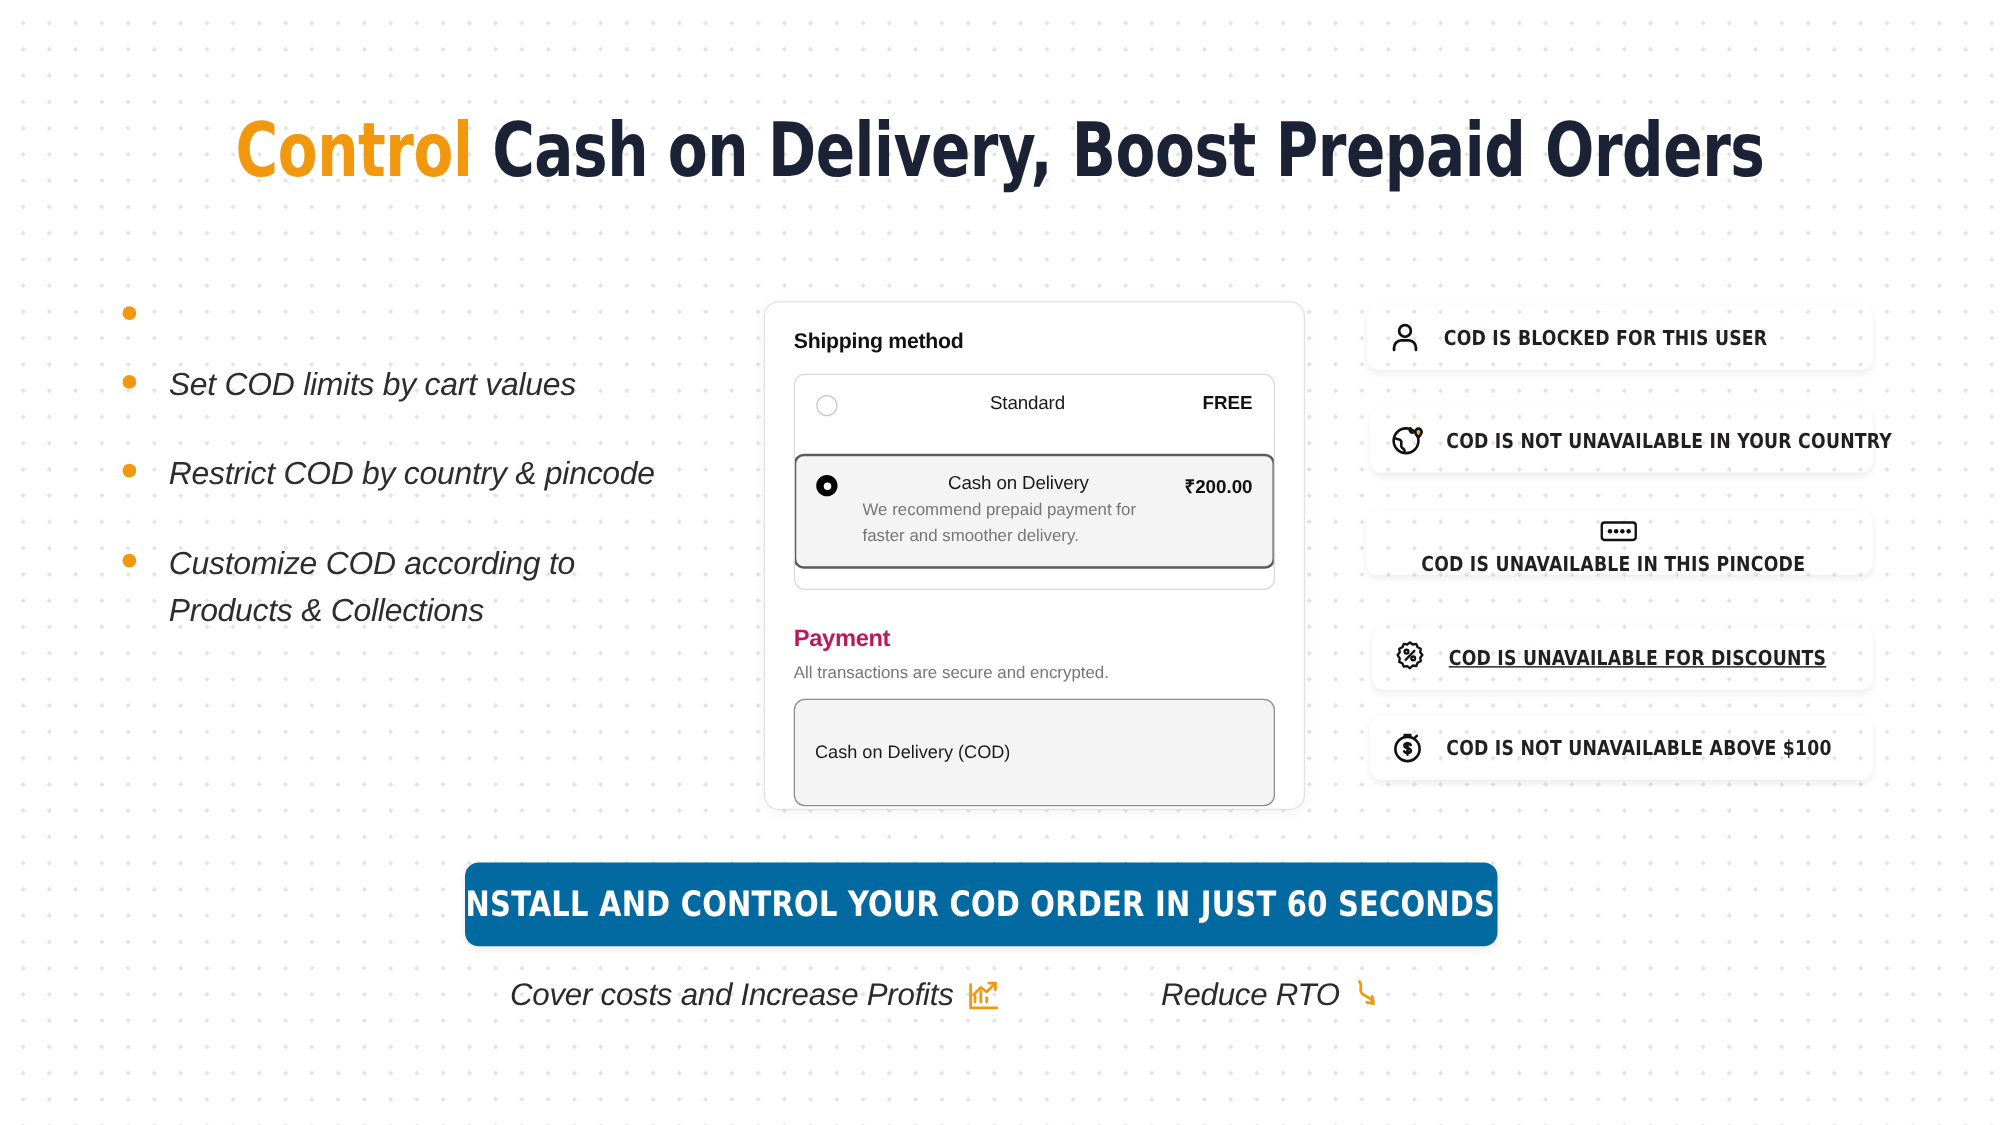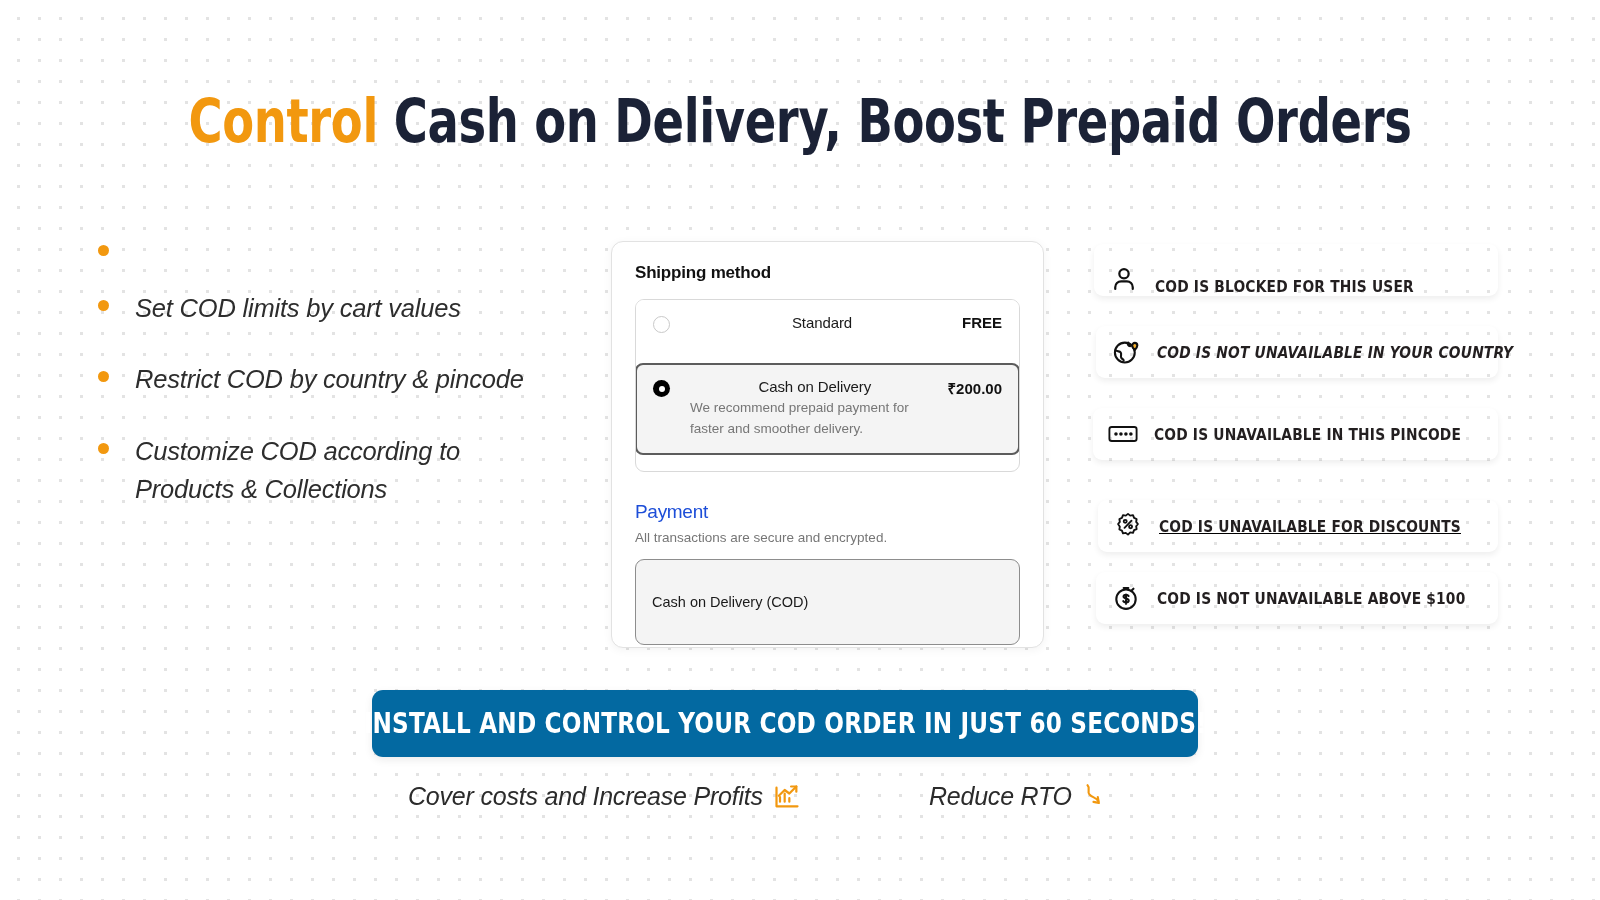--- a/index.html
+++ b/index.html
@@ -160,22 +160,22 @@
     font-size: 15px;
     font-weight: 700;
     color: #111;
     white-space: nowrap;
     margin-left: 8px;
     margin-top: 0px;
   }
   #payment-title {
     margin-top: 29px;
     font-size: 19px;
-    font-weight: 400;
-    color: #1d4ed8;
+    font-weight: 700;
+    color: #be185d;
     letter-spacing: -0.3px;
   }
   #payment-sub {
     margin-top: 7px;
     font-size: 13.5px;
     color: #767676;
   }
   #payment-method-box {
     margin-top: 14px;
     border: 1px solid #8d8d8d;
@@ -326,43 +326,43 @@
 
     <div id="payment-title">Payment</div>
     <div id="payment-sub">All transactions are secure and encrypted.</div>
     <div id="payment-method-box">
       <span>Cash on Delivery (COD)</span>
     </div>
   </div>
 
   <div id="badge-stack">
 
-    <div class="badge" style="left:4px; top:4px; width:404px;align-items:flex-end;">
+    <div class="badge" style="left:4px; top:4px; width:404px;">
       <span class="badge-icon">
         <svg width="28" height="28" viewBox="0 0 24 24" fill="none" stroke="#111" stroke-width="1.9" stroke-linecap="round" stroke-linejoin="round">
           <circle cx="12" cy="7.5" r="4"></circle>
           <path d="M4.5 20.5v-1.5a5 5 0 0 1 5-5h5a5 5 0 0 1 5 5v1.5"></path>
         </svg>
       </span>
       <span class="badge-text">COD IS BLOCKED FOR THIS USER</span>
     </div>
 
-    <div class="badge" style="left:6px; top:86px; width:402px;font-style:italic;">
+    <div class="badge" style="left:6px; top:86px; width:402px;">
       <span class="badge-icon">
         <svg width="28" height="28" viewBox="0 0 24 24" fill="none" stroke="#111" stroke-width="1.8" stroke-linecap="round" stroke-linejoin="round">
           <circle cx="11" cy="12.5" r="8.5"></circle>
           <path d="M3 10.5c2 1.5 3.5 0.5 4.5 2s-0.5 3 0.5 4.5 2 1 2 2.5"></path>
           <path d="M14 4c-1 1.5 0 3 1.5 3"></path>
           <path d="M19.5 4.2a2.2 2.2 0 0 0-2.2 2.2c0 1.6 2.2 3.8 2.2 3.8s2.2-2.2 2.2-3.8a2.2 2.2 0 0 0-2.2-2.2z" fill="#f7b22e" stroke="#111"></path>
         </svg>
       </span>
       <span class="badge-text">COD IS NOT UNAVAILABLE IN YOUR COUNTRY</span>
     </div>
 
-    <div class="badge" style="left:3px; top:168px; width:405px;">
+    <div class="badge" style="left:3px; top:168px; width:405px;flex-direction:column;">
       <span class="badge-icon">
         <svg width="30" height="22" viewBox="0 0 32 20" fill="none" stroke="#111" stroke-width="2">
           <rect x="1.5" y="2.5" width="29" height="15" rx="2.5"></rect>
           <circle cx="8.5" cy="10" r="1.9" fill="#111" stroke="none"></circle>
           <circle cx="13.8" cy="10" r="1.9" fill="#111" stroke="none"></circle>
           <circle cx="19.1" cy="10" r="1.9" fill="#111" stroke="none"></circle>
           <circle cx="24.4" cy="10" r="1.9" fill="#111" stroke="none"></circle>
         </svg>
       </span>
       <span class="badge-text">COD IS UNAVAILABLE IN THIS PINCODE</span>

